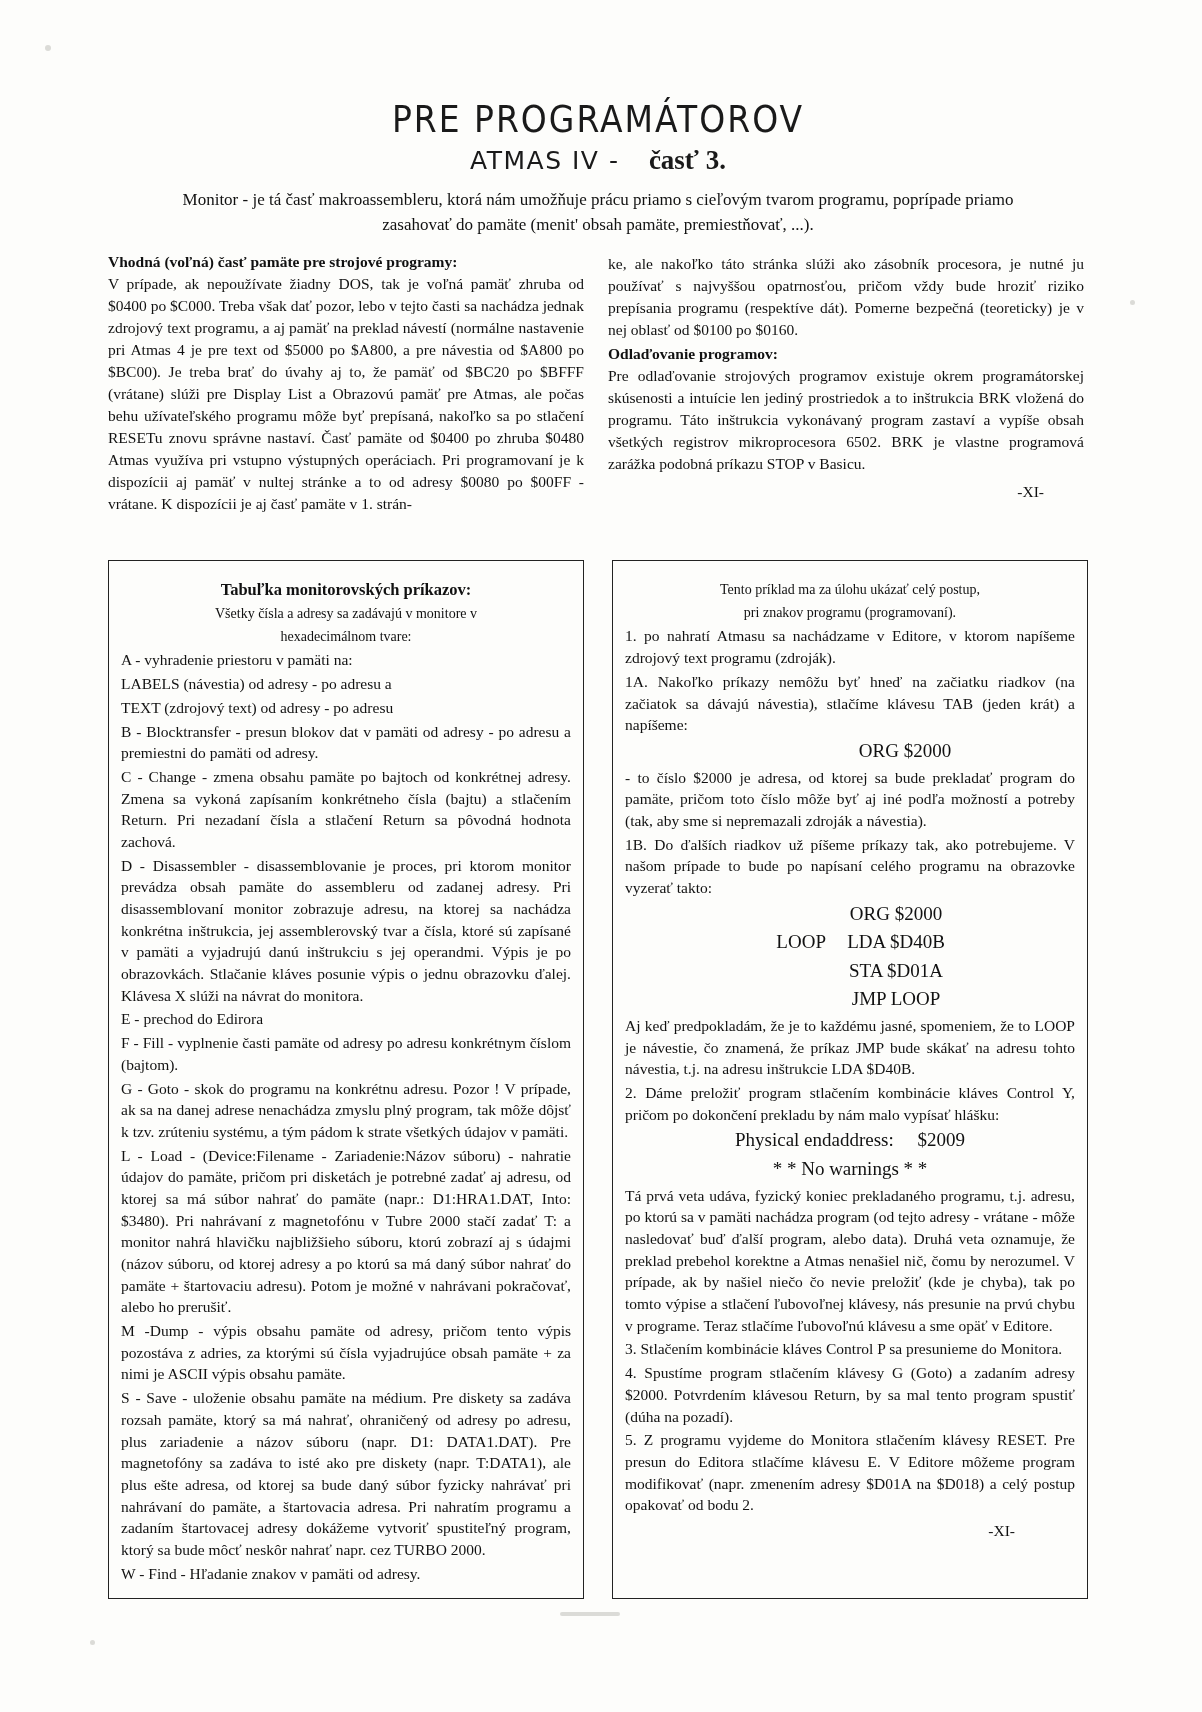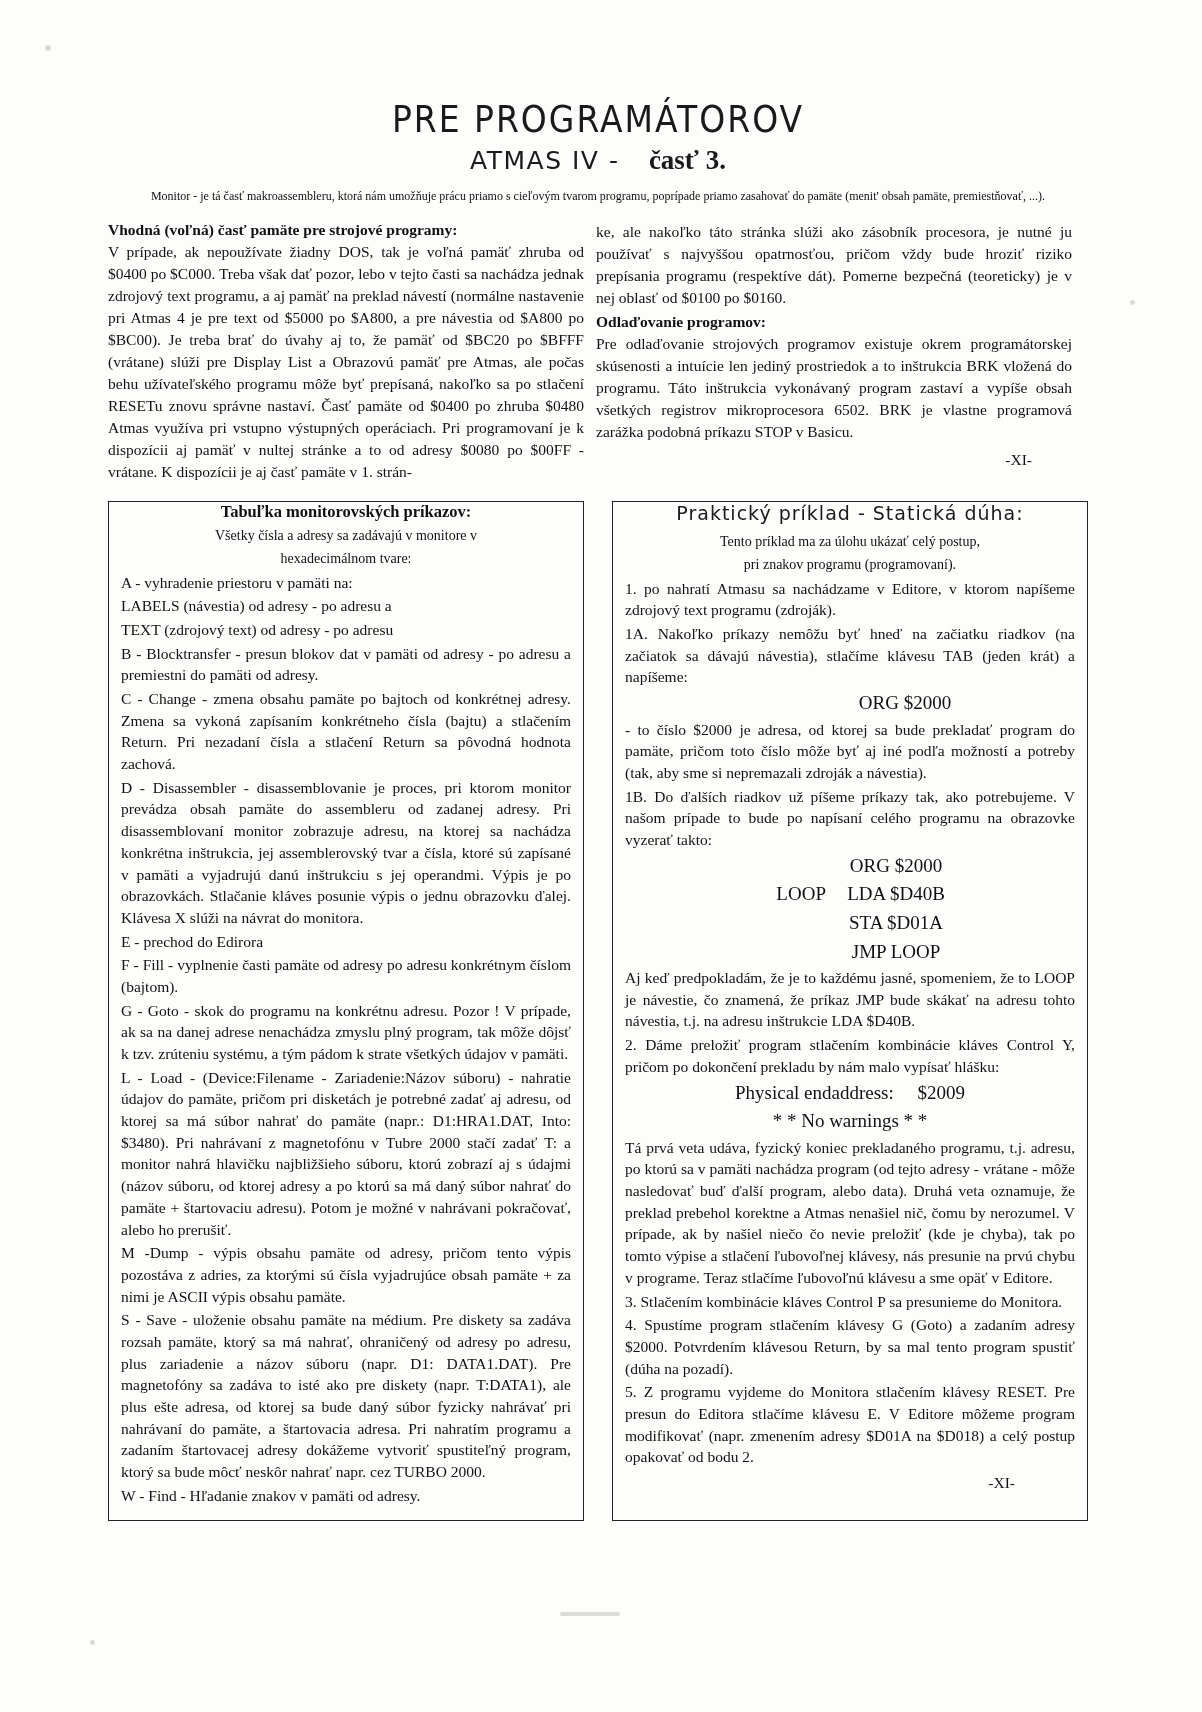--- a/index.html
+++ b/index.html
@@ -42,27 +42,27 @@
   }
   .subtitle .bold {
     font-family: "Liberation Serif", serif;
     font-weight: bold;
     letter-spacing: 0;
     font-size: 27px;
     margin-left: 20px;
   }
   .lede {
     text-align: center;
-    font-size: 12px;
+    font-size: 17px;
     line-height: 1.45;
     margin: 0 40px 16px 40px;
   }
   .cols {
     display: flex;
-    gap: 12px;
+    gap: 24px;
   }
   .col {
     width: 476px;
   }
   p.j {
     text-align: justify;
     font-size: 15.5px;
     line-height: 1.42;
     margin: 0 0 4px 0;
     text-indent: 0;
@@ -74,21 +74,22 @@
   }
   .boxes {
     display: flex;
     gap: 28px;
     margin-top: 14px;
   }
   .box {
     border: 1.5px solid #222;
     width: 572px;
     box-sizing: border-box;
-    padding: 0 12px 12px 12px;
+    padding: 19px 12px 12px 12px;
+    margin-top: 27px;
   }
   .box-title {
     text-align: center;
     font-weight: bold;
     font-size: 16.5px;
     margin-bottom: 4px;
   }
   .box-title-script {
     text-align: center;
     font-family: "DejaVu Sans", sans-serif;
@@ -188,21 +189,20 @@
         <div class="item">E - prechod do Edirora</div>
         <div class="item">F - Fill - vyplnenie časti pamäte od adresy po adresu konkrétnym číslom (bajtom).</div>
         <div class="item">G - Goto - skok do programu na konkrétnu adresu. Pozor ! V prípade, ak sa na danej adrese nenachádza zmyslu plný program, tak môže dôjsť k tzv. zrúteniu systému, a tým pádom k strate všetkých údajov v pamäti.</div>
         <div class="item">L - Load - (Device:Filename - Zariadenie:Názov súboru) - nahratie údajov do pamäte, pričom pri disketách je potrebné zadať aj adresu, od ktorej sa má súbor nahrať do pamäte (napr.: D1:HRA1.DAT, Into: $3480). Pri nahrávaní z magnetofónu v Tubre 2000 stačí zadať T: a monitor nahrá hlavičku najbližšieho súboru, ktorú zobrazí aj s údajmi (názov súboru, od ktorej adresy a po ktorú sa má daný súbor nahrať do pamäte + štartovaciu adresu). Potom je možné v nahrávani pokračovať, alebo ho prerušiť.</div>
         <div class="item">M -Dump - výpis obsahu pamäte od adresy, pričom tento výpis pozostáva z adries, za ktorými sú čísla vyjadrujúce obsah pamäte + za nimi je ASCII výpis obsahu pamäte.</div>
         <div class="item">S - Save - uloženie obsahu pamäte na médium. Pre diskety sa zadáva rozsah pamäte, ktorý sa má nahrať, ohraničený od adresy po adresu, plus zariadenie a názov súboru (napr. D1: DATA1.DAT). Pre magnetofóny sa zadáva to isté ako pre diskety (napr. T:DATA1), ale plus ešte adresa, od ktorej sa bude daný súbor fyzicky nahrávať pri nahrávaní do pamäte, a štartovacia adresa. Pri nahratím programu a zadaním štartovacej adresy dokážeme vytvoriť spustiteľný program, ktorý sa bude môcť neskôr nahrať napr. cez TURBO 2000.</div>
         <div class="item">W - Find - Hľadanie znakov v pamäti od adresy.</div>
       </div>
 
       <div class="box">
-        <div class="box-title-script">Praktický príklad - Statická dúha:</div>
         <div class="center-line">Tento príklad ma za úlohu ukázať celý postup,</div>
         <div class="center-line">pri znakov programu (programovaní).</div>
 
         <div class="item">1. po nahratí Atmasu sa nachádzame v Editore, v ktorom napíšeme zdrojový text programu (zdroják).</div>
         <div class="item">1A. Nakoľko príkazy nemôžu byť hneď na začiatku riadkov (na začiatok sa dávajú návestia), stlačíme klávesu TAB (jeden krát) a napíšeme:</div>
         <div class="code code-indent">ORG $2000</div>
         <div class="item">- to číslo $2000 je adresa, od ktorej sa bude prekladať program do pamäte, pričom toto číslo môže byť aj iné podľa možností a potreby (tak, aby sme si nepremazali zdroják a návestia).</div>
         <div class="item">1B. Do ďalších riadkov už píšeme príkazy tak, ako potrebujeme. V našom prípade to bude po napísaní celého programu na obrazovke vyzerať takto:</div>
 
         <div class="code"><span class="code-label"></span><span>ORG $2000</span></div>

